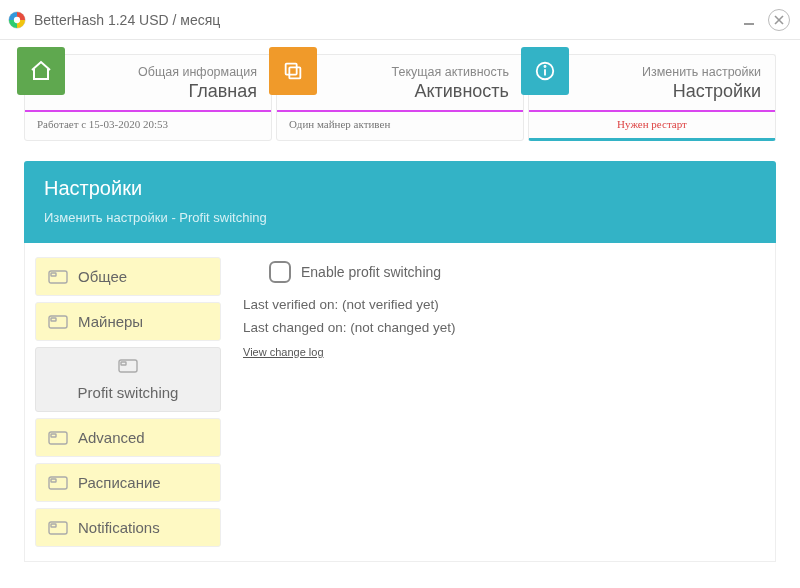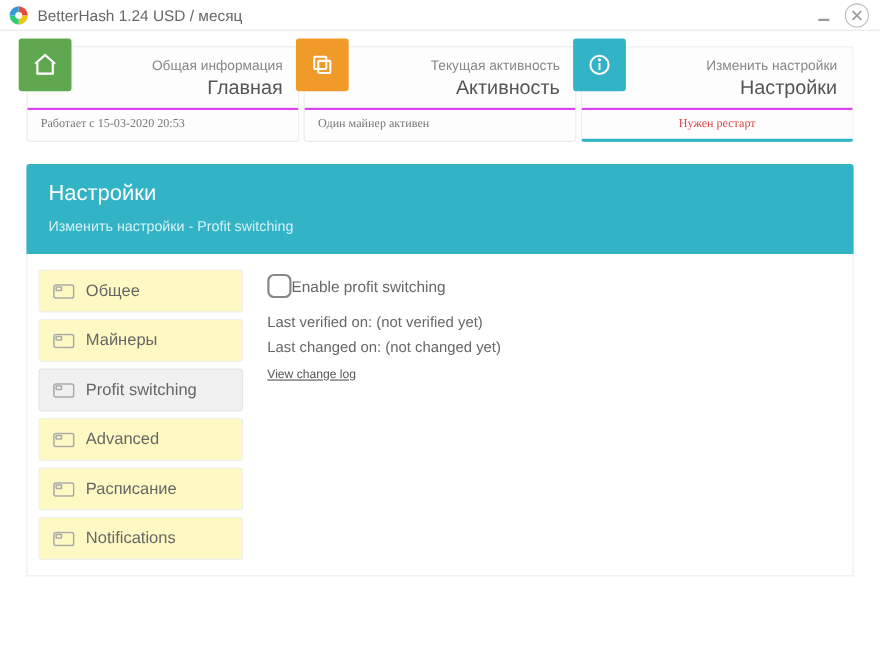--- a/index.html
+++ b/index.html
@@ -5,21 +5,21 @@
   * { box-sizing: border-box; margin: 0; padding: 0; }
   body {
     font-family: "Segoe UI", Tahoma, sans-serif;
     background: #fff;
     width: 800px;
     height: 588px;
     overflow: hidden;
     color: #555;
   }
   .titlebar {
-    height: 28px;
+    height: 40px;
     display: flex;
     align-items: center;
     padding: 0 8px;
     border-bottom: 1px solid #e8e8e8;
   }
   .titlebar .logo {
     width: 18px; height: 18px; margin-right: 8px;
     display: flex; align-items: center; justify-content: center;
   }
   .titlebar .title { font-size: 14px; color: #666; flex: 1; }
@@ -89,24 +89,24 @@
   }
   .side-item {
     display: flex; align-items: center; gap: 10px;
     padding: 10px 12px;
     border: 1px solid #eee;
     border-radius: 3px;
     font-size: 15px; color: #666;
     background: #fef9c3;
     cursor: pointer;
   }
-  .side-item.active { background: #f0f0f0; border-color: #e4e4e4; }
+  .side-item.active { background: #f0f0f0; border-color: #e4e4e4; flex-direction: column; }
   .side-icon { color: #aaa; width: 20px; height: 16px; display: flex; align-items: center; }
   .pane { flex: 1; padding: 4px 8px 0 8px; font-size: 14px; color: #666; }
-  .check-row { display: flex; align-items: center; margin-bottom: 14px; }
+  .check-row { display: flex; align-items: center; gap: 10px; margin-bottom: 14px; margin-left: 26px; }
   .checkbox {
     width: 22px; height: 22px; border: 2px solid #888; border-radius: 6px;
     display: inline-block; cursor: pointer;
   }
   .info-line { font-size: 13.5px; color: #666; margin-bottom: 8px; }
   .link { color: #555; text-decoration: underline; font-size: 11px; cursor: pointer; }
 </style>
 </head>
 <body>
 

